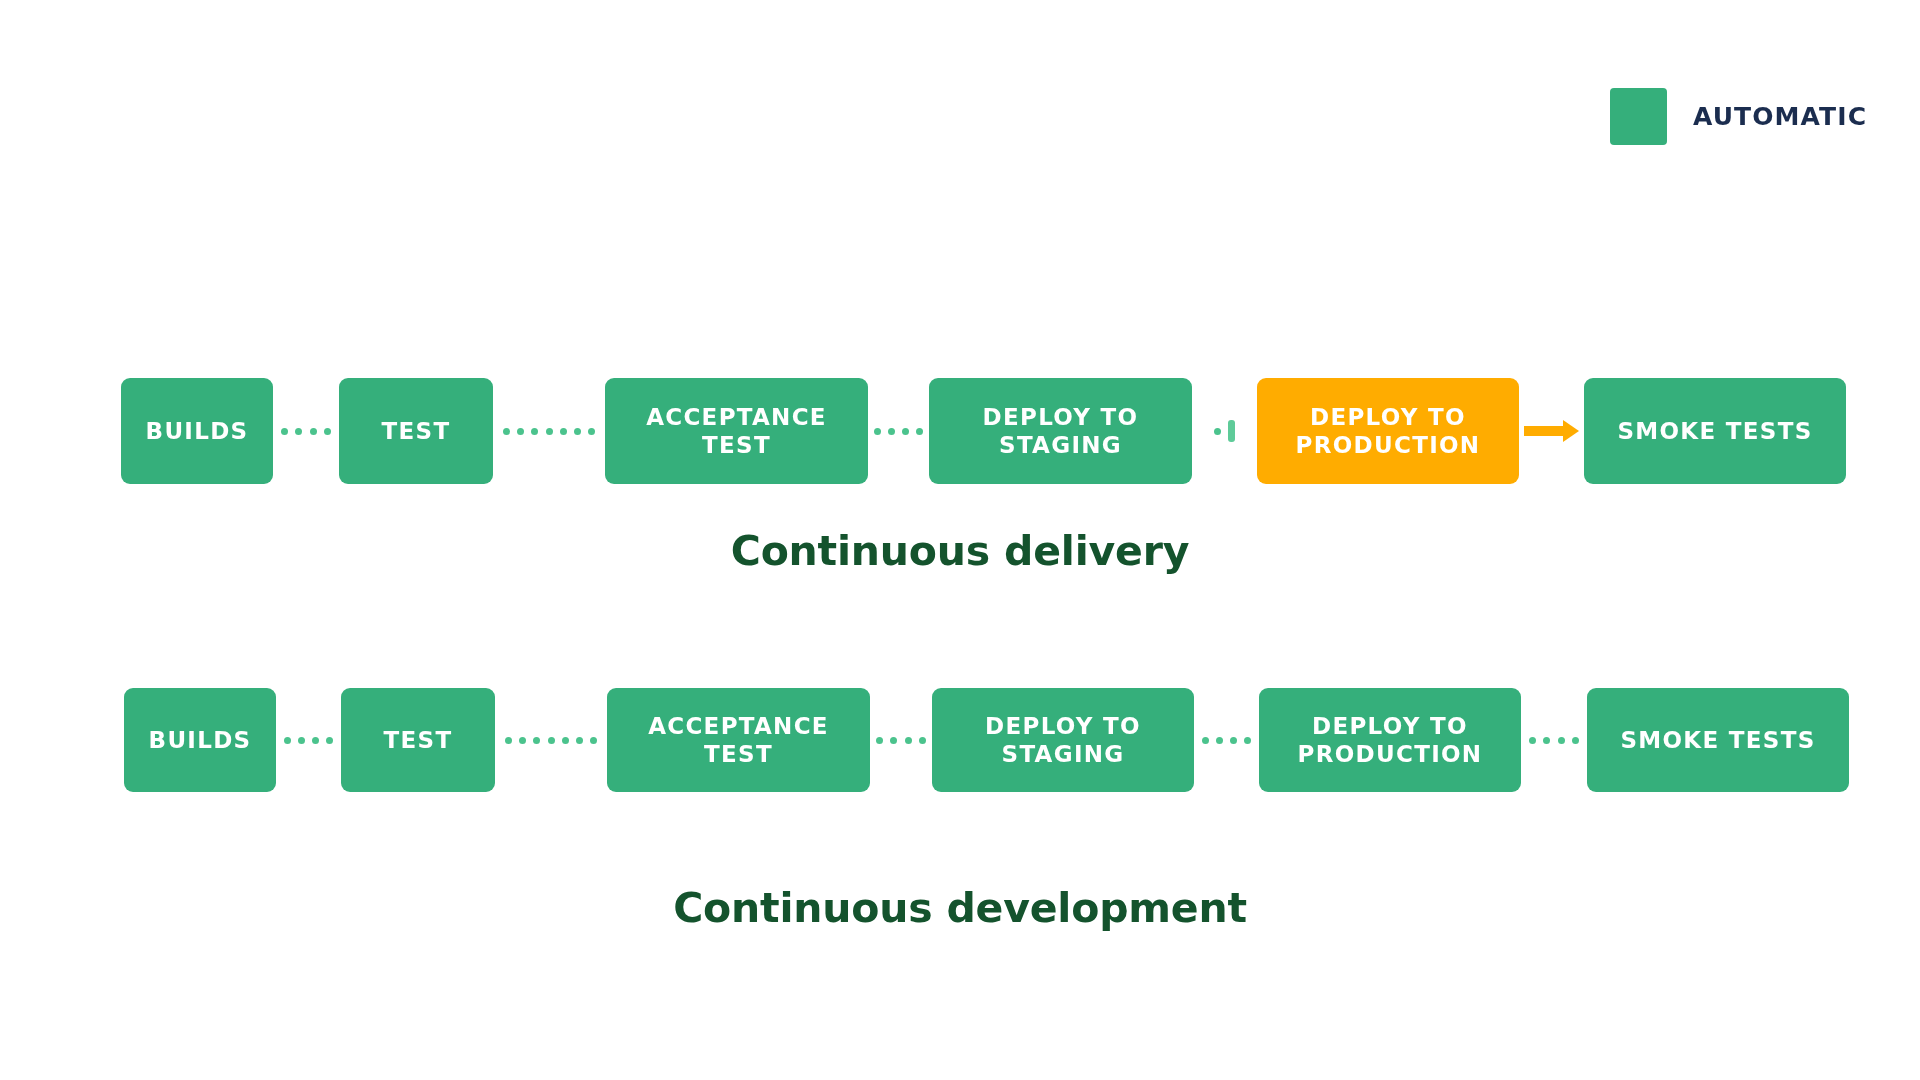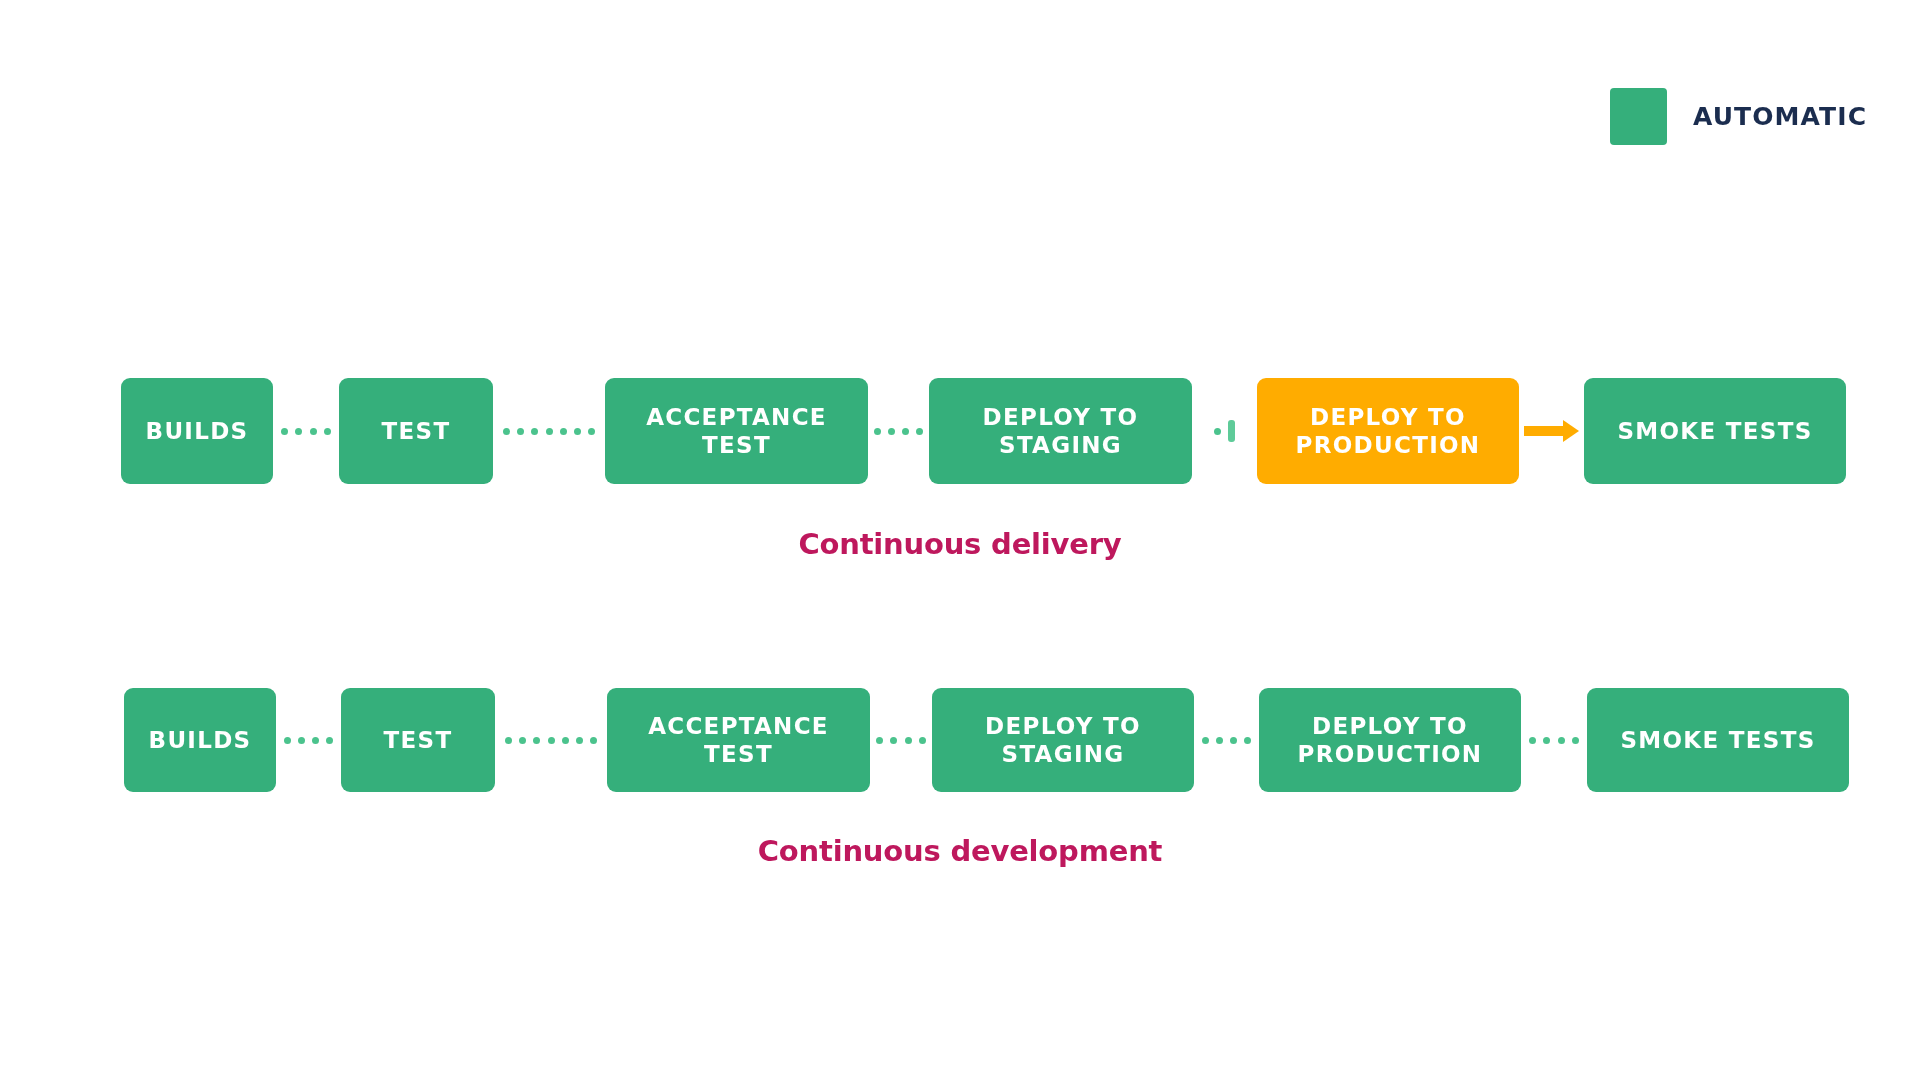--- a/index.html
+++ b/index.html
@@ -120,22 +120,22 @@
     border-bottom: 11px solid transparent;
     border-left: 16px solid #FFAC00;
     flex: 0 0 auto;
   }
 
   
   .caption {
     position: absolute;
     width: 100%;
     text-align: center;
-    color: #be185d;
-    font-size: 29px;
+    color: #14532d;
+    font-size: 41px;
     font-weight: bold;
     letter-spacing: -0.2px;
   }
 </style>
 </head>
 <body>
 
 <div class="canvas">
 
   <div class="legend">
@@ -241,17 +241,17 @@
         </div>
         <div class="stage green" style="left: 932px; width: 262px; top: 688px; height: 104px;">
           <div class="stage-label">DEPLOY TO<br>STAGING</div>
         </div>
         <div class="stage green" style="left: 1259px; width: 262px; top: 688px; height: 104px;">
           <div class="stage-label">DEPLOY TO<br>PRODUCTION</div>
         </div>
         <div class="stage green" style="left: 1587px; width: 262px; top: 688px; height: 104px;">
           <div class="stage-label">SMOKE TESTS</div>
         </div>
-        <div class="caption" style="top: 834px; text-align: center;">Continuous development</div>
+        <div class="caption" style="top: 884px; text-align: center;">Continuous development</div>
       </div>
     </div>
 
 </div>
 
 </body></html>

